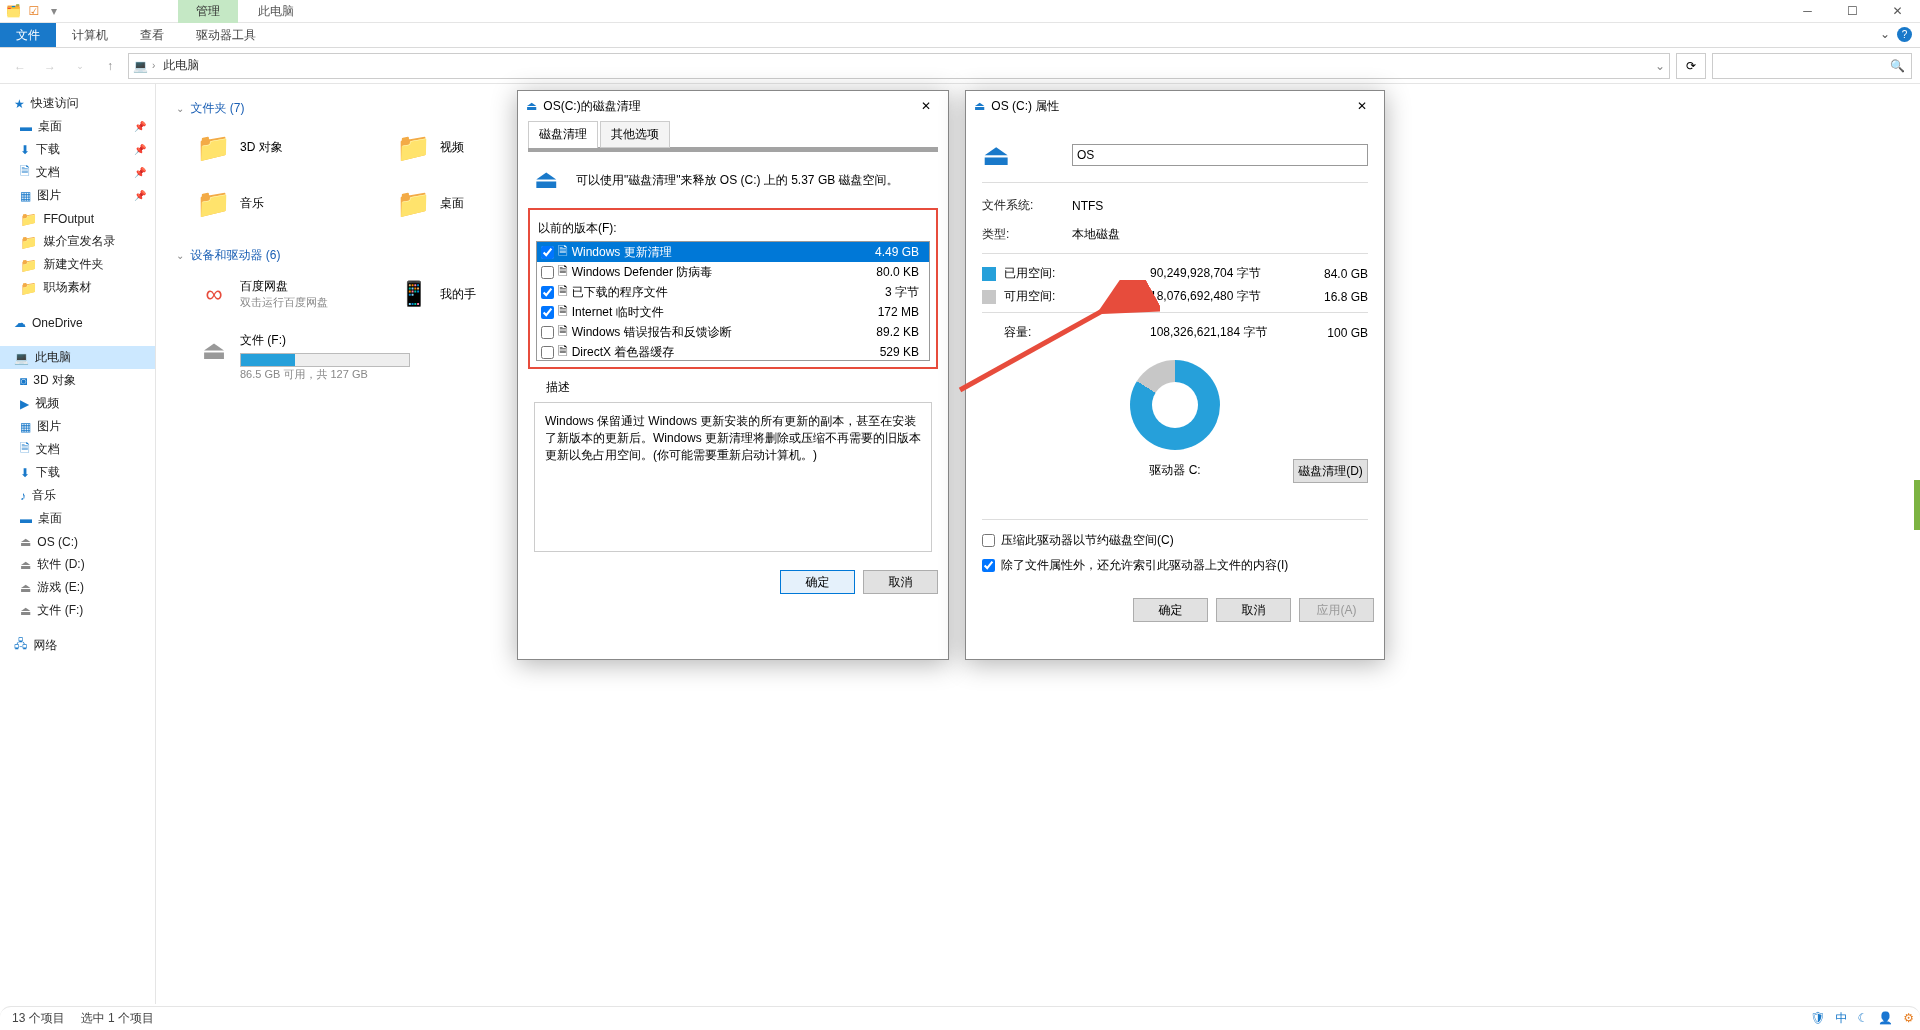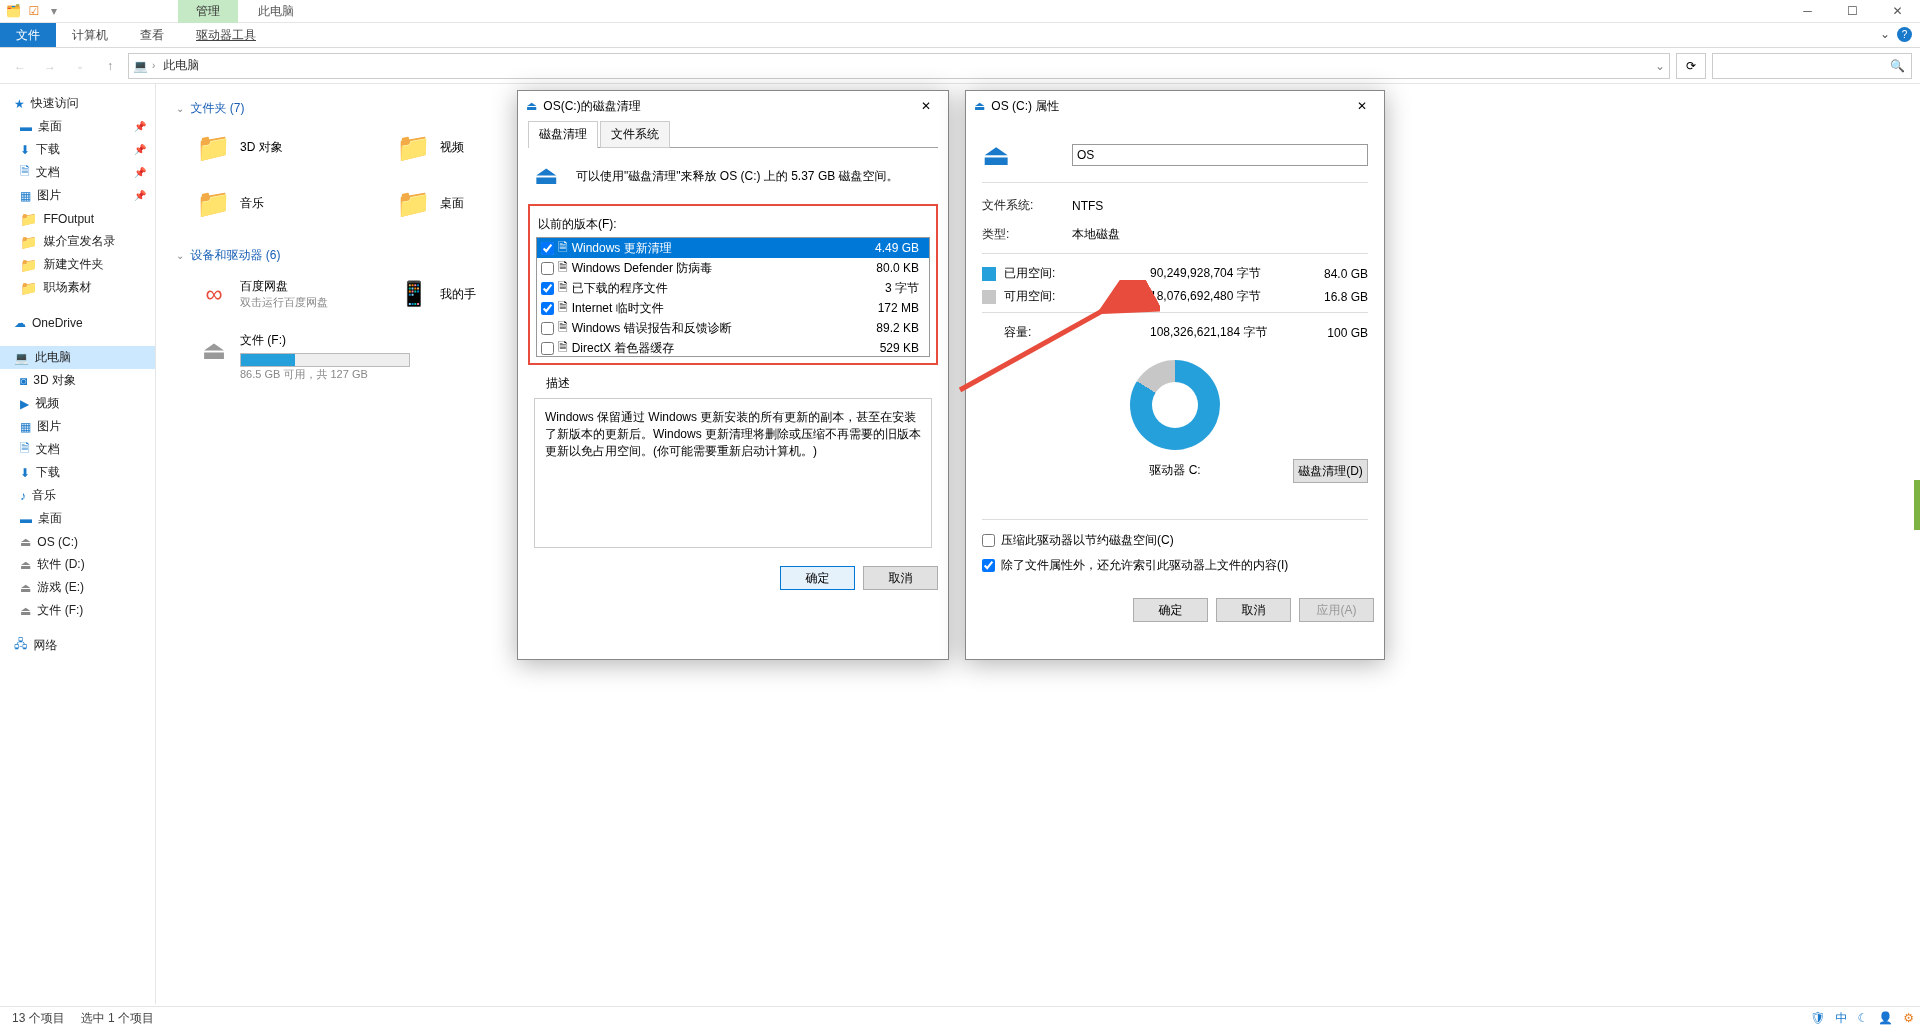--- a/index.html
+++ b/index.html
@@ -11,21 +11,21 @@
 .titlebar .qa span { width: 16px; height: 16px; display: inline-flex; align-items: center; justify-content: center; }
 .titlebar .tabmgmt { background: #c5e8c5; padding: 4px 18px; font-size: 12px; color: #333; }
 .titlebar .title { padding: 0 20px; color: #555; }
 .titlebar .wincontrols { margin-left: auto; display: flex; }
 .titlebar .wincontrols div { width: 45px; height: 23px; display: flex; align-items: center; justify-content: center; color: #555; }
 
 
 .ribbon { height: 25px; background: #fff; display: flex; align-items: stretch; border-bottom: 1px solid #dadada; position: relative; }
 .ribbon .tab { padding: 0 16px; color: #444; display: flex; align-items: center; cursor: default; }
 .ribbon .tab.file { background: #1979ca; color: #fff; }
-.ribbon .tab.ctx { color: #444; text-decoration: underline; }
+.ribbon .tab.ctx { color: #444; }
 .ribbon .collapse { position: absolute; right: 30px; top: 4px; color: #555; }
 .ribbon .help { position: absolute; right: 8px; top: 4px; width: 15px; height: 15px; border-radius: 50%; background: #1979ca; color: #fff; display: flex; align-items: center; justify-content: center; font-size: 10px; }
 
 
 .navbar { height: 36px; display: flex; align-items: center; padding: 4px 8px; gap: 6px; border-bottom: 1px solid #e5e5e5; }
 .navbtn { width: 24px; height: 24px; display: flex; align-items: center; justify-content: center; color: #888; }
 .navbtn.disabled { color: #ccc; }
 .addressbar { flex: 1; height: 26px; border: 1px solid #ccc; display: flex; align-items: center; padding: 0 4px; gap: 4px; }
 .addressbar .crumb { color: #333; padding: 0 4px; }
 .refresh { width: 30px; height: 26px; border: 1px solid #ccc; display: flex; align-items: center; justify-content: center; }
@@ -49,21 +49,21 @@
 .filelabel { display: flex; flex-direction: column; }
 .filelabel .sub { color: #888; font-size: 11px; }
 .driveitem { display: flex; align-items: flex-start; gap: 8px; width: 260px; }
 .drivebar { width: 170px; height: 14px; border: 1px solid #bbb; margin-top: 4px; background: #eee; position: relative; }
 .drivebar .fill { position: absolute; left: 0; top: 0; bottom: 0; background: #26a0da; }
 
 
 .dialog { position: absolute; background: #fff; border: 1px solid #888; box-shadow: 0 4px 24px rgba(0,0,0,0.3); }
 .dialog .dtitle { height: 30px; display: flex; align-items: center; padding: 0 8px; gap: 6px; }
 .dialog .dclose { margin-left: auto; width: 28px; height: 20px; display: flex; align-items: center; justify-content: center; }
-.dialog .dtabs { display: flex; border-bottom: 1px solid #a3a3a3; margin: 0 10px; }
+.dialog .dtabs { display: flex; border-bottom: 5px solid #a3a3a3; margin: 0 10px; }
 .dialog .dtab { padding: 4px 10px; border: 1px solid #ccc; border-bottom: none; background: #fff; margin-bottom: -1px; margin-right: 2px; }
 .dialog .dtab.inactive { background: #f4f4f4; border-bottom: 1px solid #ccc; }
 .dialog .btnrow { display: flex; justify-content: flex-end; gap: 8px; padding: 10px; }
 .dialog button { min-width: 75px; height: 24px; border: 1px solid #adadad; background: #e1e1e1; font-size: 12px; }
 .dialog button.primary { border: 1px solid #0078d7; background: #e5f1fb; }
 .dialog button:disabled { color: #999; }
 
 
 .cleanup { left: 517px; top: 90px; width: 432px; height: 570px; }
 .cleanup .infoicon { width: 32px; height: 32px; }
@@ -95,21 +95,21 @@
 .props .donut { width: 90px; height: 90px; border-radius: 50%; margin: 16px auto 6px; background: conic-gradient(#26a0da 0deg 302deg, #c7c7c7 302deg 360deg); position: relative; }
 .props .donut::after { content: ""; position: absolute; inset: 22px; background: #fff; border-radius: 50%; }
 .props .drivelabel { text-align: center; margin-bottom: 10px; margin-top: 12px; }
 .props .cleanbtn { float: right; margin-top: -30px; }
 .props .chkrow { display: flex; align-items: center; gap: 6px; padding: 4px 0; }
 
 
 .redarrow { position: absolute; left: 940px; top: 280px; pointer-events: none; }
 
 
-.statusbar { position: absolute; bottom: 0; left: 0; right: 0; height: 24px; border-top: 1px solid #e5e5e5; display: flex; align-items: center; padding: 0 12px; gap: 16px; color: #444; }
+.statusbar { position: absolute; bottom: 0; left: 0; right: 0; height: 24px; border-top: 1px solid #e5e5e5; display: flex; align-items: center; padding: 0 12px; gap: 16px; color: #444; border-radius: 11px; }
 
 
 .greenbar { position: absolute; right: 0; top: 480px; width: 6px; height: 50px; background: #7cb342; }
 
 
 .tray { position: absolute; right: 6px; bottom: 0; height: 24px; display: flex; align-items: center; gap: 10px; }
 .tray span { color: #1979ca; }
 
 .folder-ico { color: #ffb900; font-size: 28px; }
 .drive-ico { color: #999; font-size: 26px; }
@@ -325,21 +325,21 @@
 </div>
 
 <div class="dialog cleanup">
   <div class="dtitle">
     <span style="color:#1979ca">⏏</span>
     <span>OS(C:)的磁盘清理</span>
     <div class="dclose">✕</div>
   </div>
   <div class="dtabs">
     <div class="dtab">磁盘清理</div>
-    <div class="dtab inactive">文件系统</div>
+    <div class="dtab inactive">其他选项</div>
   </div>
   <div class="inforow">
     <div class="infoicon" style="color:#1979ca;font-size:26px">⏏</div>
     <div>可以使用"磁盘清理"来释放 OS (C:) 上的 5.37 GB 磁盘空间。</div>
   </div>
   <div class="redbox">
     <div class="lbl">以前的版本(F):</div>
     <div class="filelist" id="cleanup-list">
         <div class="row sel">
           <input type="checkbox" checked="" style="">

